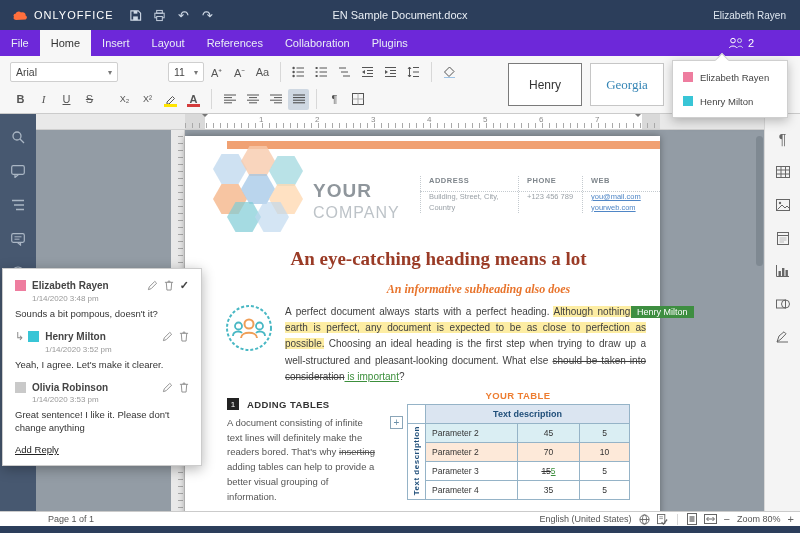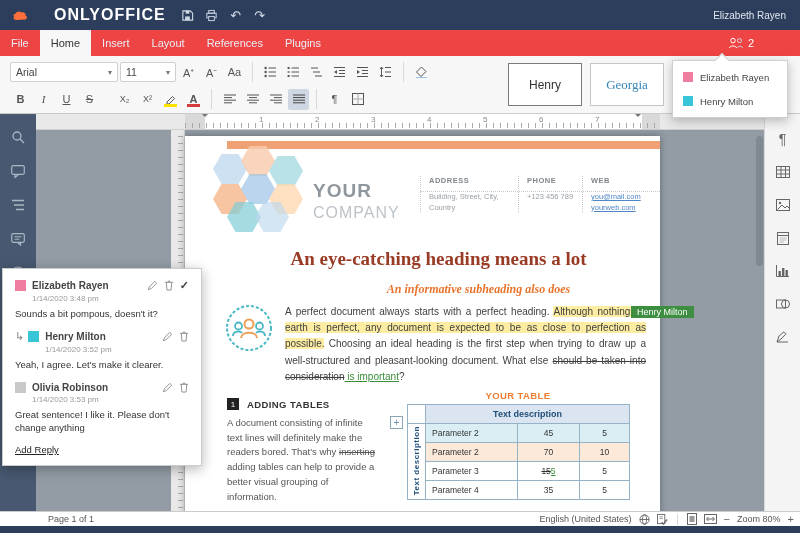--- a/index.html
+++ b/index.html
@@ -3,41 +3,41 @@
 <meta charset="utf-8">
 <style>
   *{box-sizing:border-box;margin:0;padding:0;}
   html,body{width:800px;height:533px;}
   body{position:relative;overflow:hidden;background:#fff;font-family:"Liberation Sans",sans-serif;}
   svg{display:block;}
 
   
   .topbar{position:absolute;left:0;top:0;right:0;height:30px;background:#2c3e5b;display:flex;align-items:center;color:#fff;}
   .logo{display:flex;align-items:center;gap:6px;padding:0 10px 0 12px;}
-  .logo-text{font-size:16px;font-weight:bold;letter-spacing:1px;color:#fff;margin-left:20px;}
+  .logo-text{font-size:11px;font-weight:normal;letter-spacing:1px;color:#fff;}
   .tb-ico{width:24px;height:22px;display:flex;align-items:center;justify-content:center;color:#cfd9e6;font-size:13px;cursor:pointer;}
   .tb-title{position:absolute;left:0;right:0;text-align:center;font-size:11px;color:#e9eef5;pointer-events:none;}
   .tb-user{margin-left:auto;padding-right:14px;font-size:10px;color:#dfe7f0;z-index:2;}
 
   
-  .tabrow{position:absolute;left:0;top:30px;right:0;height:26px;background:#ef4444;display:flex;align-items:stretch;color:#e8eef5;font-size:11px;}
+  .tabrow{position:absolute;left:0;top:30px;right:0;height:26px;background:#6d28d9;display:flex;align-items:stretch;color:#e8eef5;font-size:11px;}
   .tab{padding:0 11px;display:flex;align-items:center;cursor:pointer;}
   .tab.active{background:#f7f7f7;color:#333;}
   .tabs-right{margin-left:auto;display:flex;align-items:center;padding-right:46px;gap:4px;}
   .users-badge{display:flex;align-items:center;gap:4px;color:#fff;font-size:11px;cursor:pointer;}
 
   
   .toolbar{position:absolute;left:0;top:56px;right:0;height:58px;background:#f7f7f7;border-bottom:1px solid #cbcbcb;}
   .trow{position:absolute;left:10px;display:flex;align-items:center;gap:2px;height:26px;}
   .trow1{top:3px;}
   .trow2{top:30px;}
   .combo{height:20px;background:#fff;border:1px solid #cfcfcf;border-radius:2px;display:flex;align-items:center;font-size:10.5px;color:#444;padding:0 5px;gap:4px;cursor:pointer;}
   .combo .car{margin-left:auto;font-size:8px;color:#777;}
   .combo.font{width:108px;}
-  .combo.size{width:56px;}
+  .combo.size{width:36px;margin-left:48px;}
   .tbtn{min-width:21px;height:21px;border-radius:2px;display:flex;align-items:center;justify-content:center;color:#555;font-size:11px;cursor:pointer;padding:0 2px;}
   .tbtn.pressed{background:#cfd8e2;}
   .tbtn .bar{position:absolute;left:4px;right:4px;bottom:3px;height:3px;}
   .tbtn.rel{position:relative;}
   .g-b{font-weight:bold;}
   .g-i{font-style:italic;font-family:"Liberation Serif",serif;}
   .g-u{text-decoration:underline;}
   .g-s{text-decoration:line-through;}
   .vsep{width:1px;height:20px;background:#d8d8d8;margin:0 5px;}
   .styles{position:absolute;left:508px;top:7px;display:flex;gap:8px;}
@@ -159,29 +159,31 @@
         <rect x="2" y="4.5" width="10" height="5" fill="none" stroke="#cfd9e6"></rect>
         <rect x="4" y="8" width="6" height="4.5" fill="#2c3e5b" stroke="#cfd9e6"></rect>
       </svg>
   </div>
   <div class="tb-ico">
       <span>↶</span>
     </div>
   <div class="tb-ico">
       <span>↷</span>
     </div>
+  <div class="tb-title">EN Sample Document.docx</div>
   <div class="tb-user">Elizabeth Rayen</div>
 </div>
 
 <div class="tabrow">
   <div class="tab">File</div>
   <div class="tab active">Home</div>
   <div class="tab">Insert</div>
   <div class="tab">Layout</div>
   <div class="tab">References</div>
+  <div class="tab">Collaboration</div>
   <div class="tab">Plugins</div>
   <div class="tabs-right">
     <div class="users-badge">
       <svg width="16" height="12" viewBox="0 0 16 12">
         <circle cx="5" cy="3.6" r="2.3" fill="none" stroke="#fff"></circle>
           <path d="M1.5 11 C1.5 8.4 8.5 8.4 8.5 11" fill="none" stroke="#fff"></path>
         <circle cx="11.5" cy="3.6" r="2" fill="none" stroke="#cfd9e6"></circle>
           <path d="M9.5 10.6 C10 8.6 14.5 8.8 14.5 10.8" fill="none" stroke="#cfd9e6"></path>
       </svg>
       <span>2</span>

